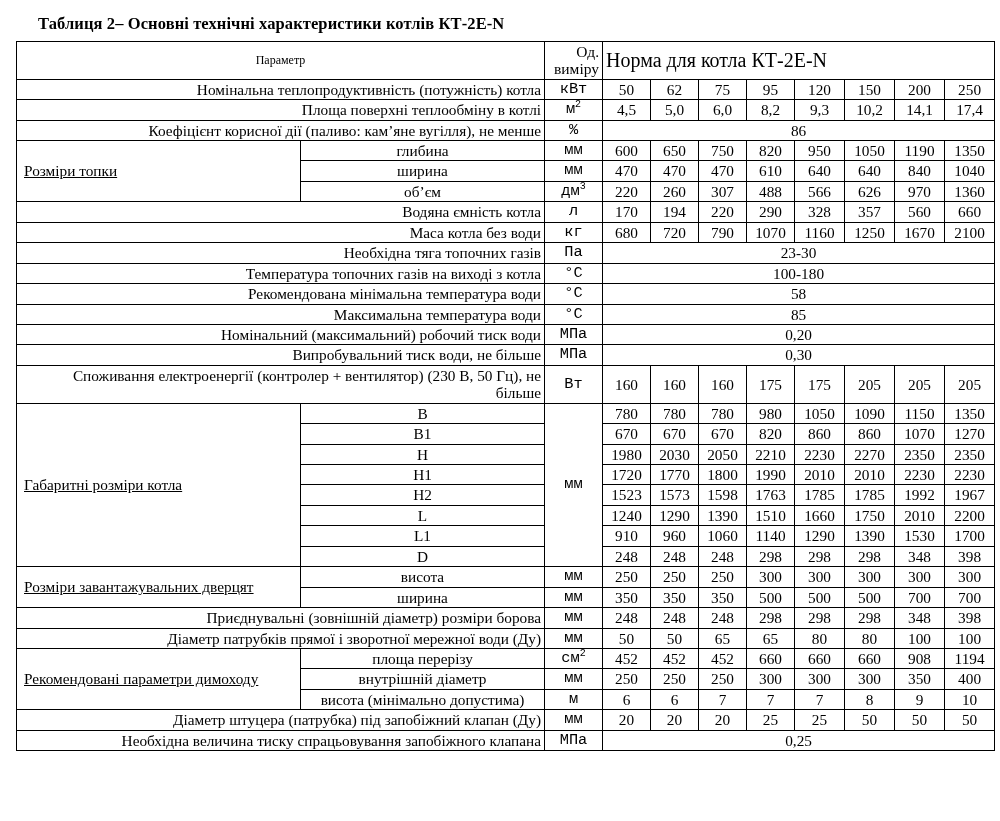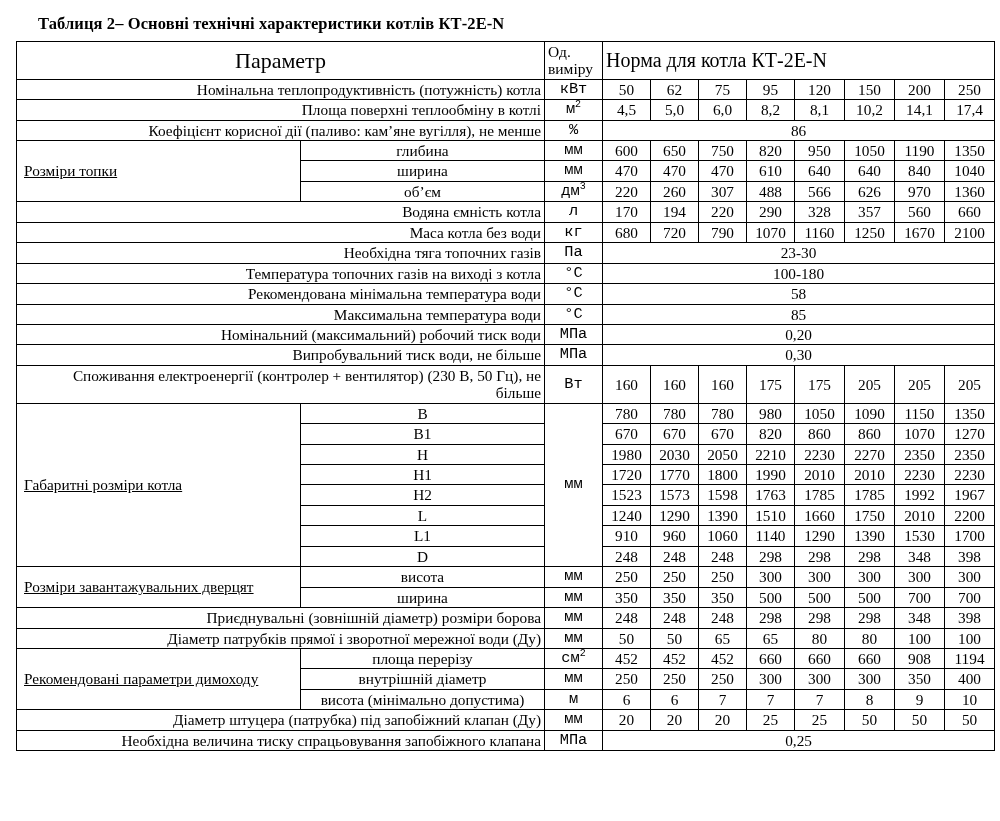--- a/index.html
+++ b/index.html
@@ -54,24 +54,24 @@
     text-align: center;
     white-space: nowrap;
     font-family: Liberation Mono, monospace;
   }
   .num {
     text-align: center;
     white-space: nowrap;
   }
   .hdr-param {
     text-align: center;
-    font-size: 22px;
+    font-size: 12px;
   }
   .hdr-unit {
-    text-align: left;
+    text-align: right;
     font-size: 15.5px;
     line-height: 1.12;
   }
   .hdr-norm {
     text-align: left;
     font-size: 20px;
     font-family: Liberation Serif, serif;
   }
   .group-label {
     text-align: left;
@@ -129,21 +129,21 @@
           <td class="num">200</td>
           <td class="num">250</td>
         </tr>
         <tr>
           <td class="param" colspan="2">Площа поверхні теплообміну в котлі</td>
           <td class="unit">м<sup>2</sup></td>
           <td class="num">4,5</td>
           <td class="num">5,0</td>
           <td class="num">6,0</td>
           <td class="num">8,2</td>
-          <td class="num">8,1</td>
+          <td class="num">9,3</td>
           <td class="num">10,2</td>
           <td class="num">14,1</td>
           <td class="num">17,4</td>
         </tr>
         <tr>
           <td class="param" colspan="2">Коефіцієнт корисної дії (паливо: кам’яне вугілля), не менше</td>
           <td class="unit">%</td>
           <td class="num" colspan="8">86</td>
         </tr>
         <tr>

